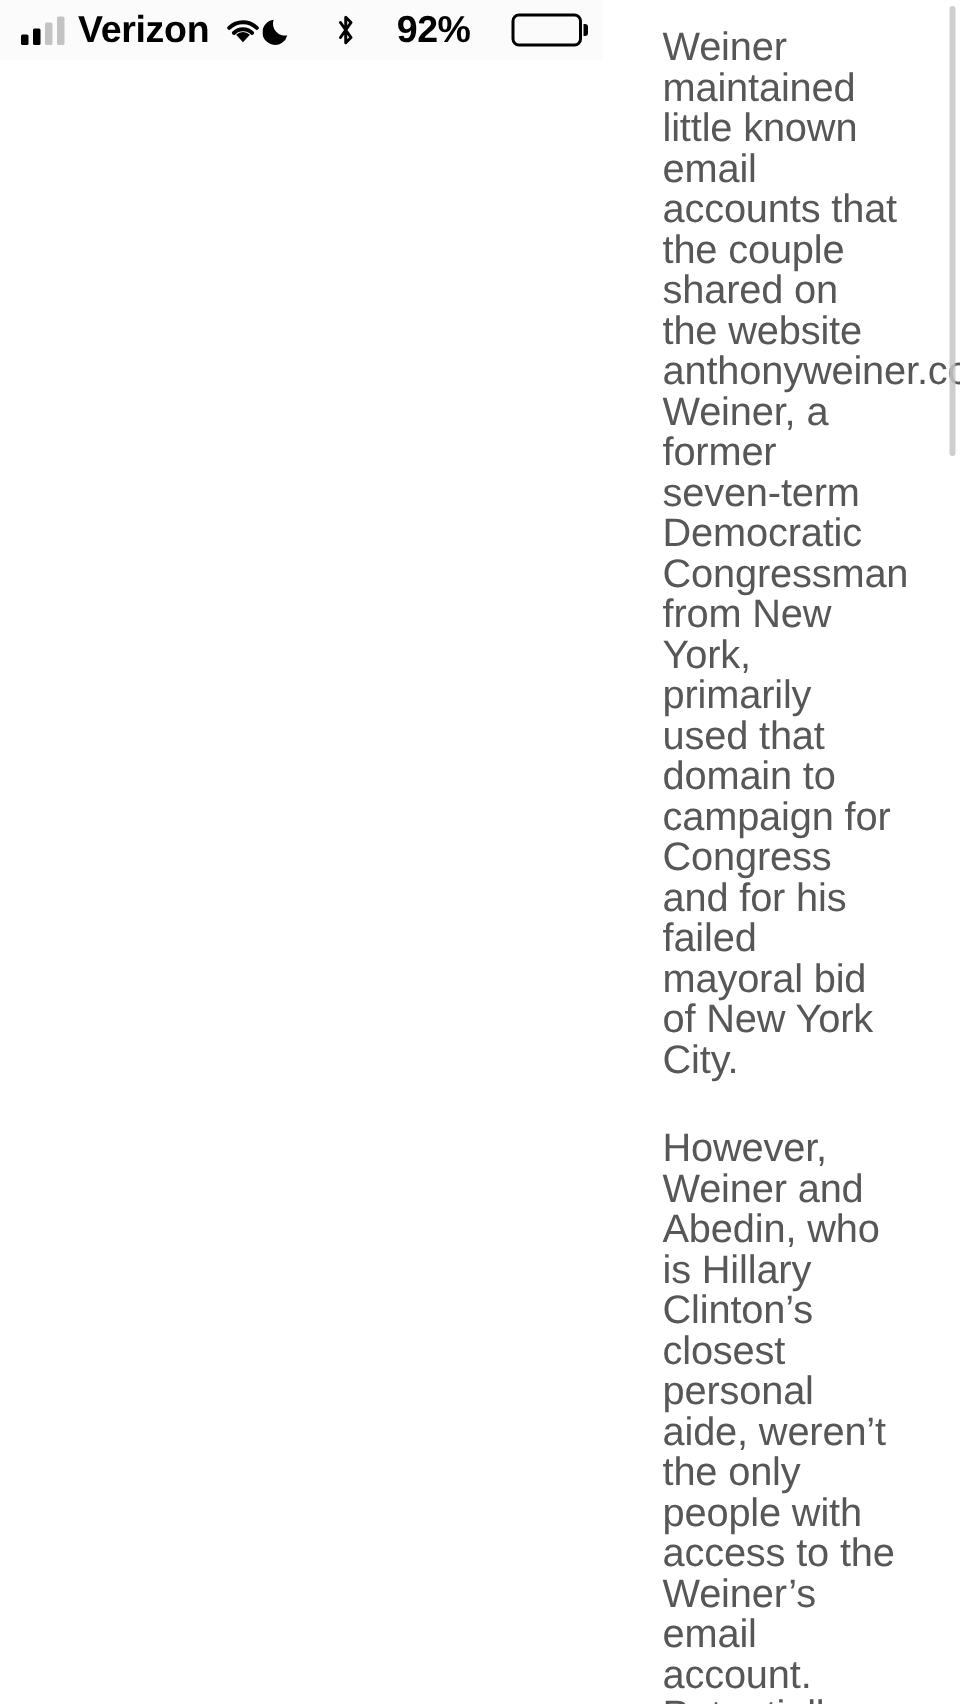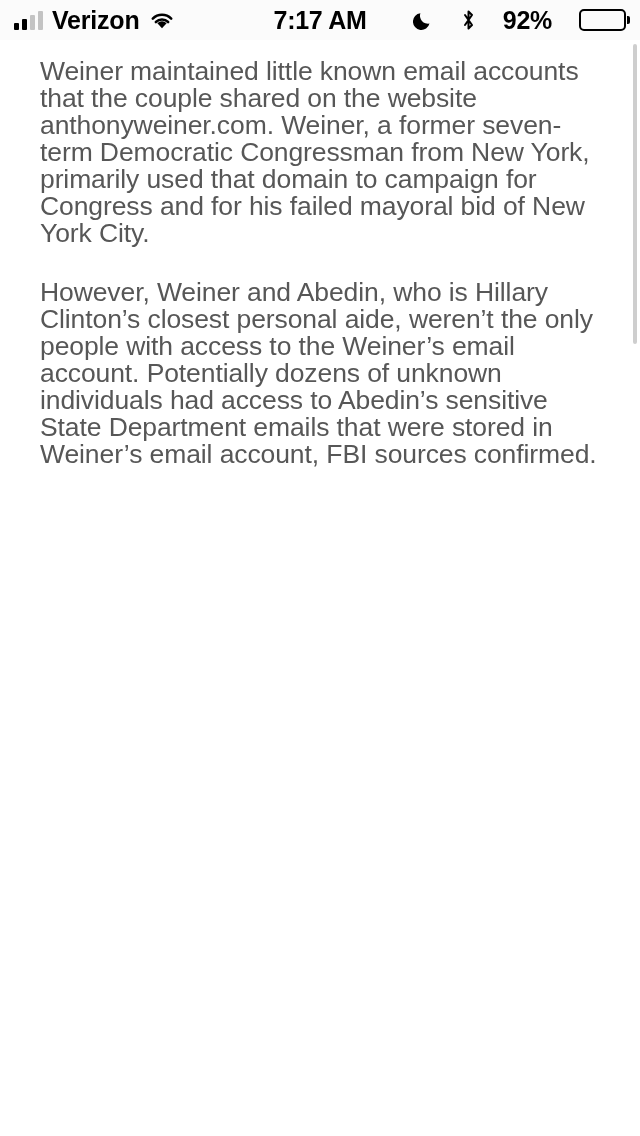--- a/index.html
+++ b/index.html
@@ -9,21 +9,21 @@
     background: #ffffff;
     font-family: "Liberation Sans", sans-serif;
     overflow: hidden;
   }
   #screen {
     position: relative;
     width: 640px;
     height: 1136px;
     background: #ffffff;
     display: flex;
-    flex-direction: column;
+    flex-direction: row;
   }
 
   
   .statusbar {
     height: 40px;
     background: #fbfbfb;
     display: flex;
     align-items: center;
     padding: 0 14px;
     flex: 0 0 auto;
@@ -171,21 +171,20 @@
       <span class="carrier">Verizon</span>
       <span class="wifi">
         <svg viewBox="0 0 26 20" width="26" height="20">
           <path d="M13 18.2 L8.4 13.2 a6.6 6.6 0 0 1 9.2 0 Z" fill="#000"></path>
           <path d="M3.8 8.6 a13 13 0 0 1 18.4 0" stroke="#000" stroke-width="2.6" fill="none" stroke-linecap="round"></path>
           <path d="M6.9 12 a8.7 8.7 0 0 1 12.2 0" stroke="#000" stroke-width="2.6" fill="none" stroke-linecap="round"></path>
         </svg>
       </span>
     </div>
 
-    <div class="status-center">7:17 AM</div>
 
     <div class="status-right">
       <span class="moon">
         <svg viewBox="0 0 21 21" width="21" height="21">
           <path d="M16.5 13.6A8 8 0 0 1 7.4 3.2a8.4 8.4 0 1 0 9.1 10.4Z" fill="#000"></path>
         </svg>
       </span>
       <span class="bt">
         <svg viewBox="0 0 15 22" width="15" height="22">
           <path d="M4 6 L11 16 L7.5 19.5 L7.5 2.5 L11 6 L4 16" stroke="#000" stroke-width="2" fill="none" stroke-linejoin="round" stroke-linecap="round"></path>

